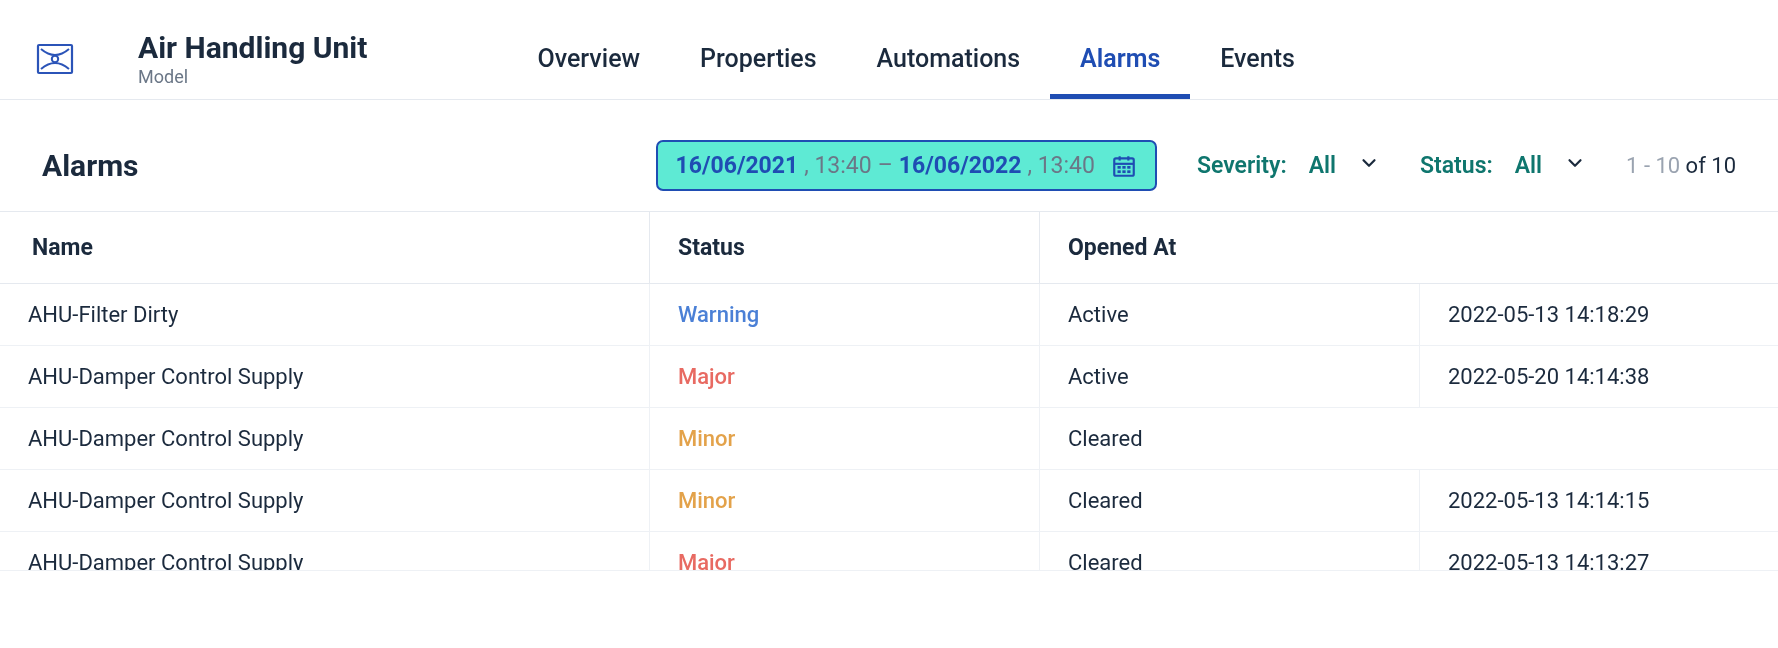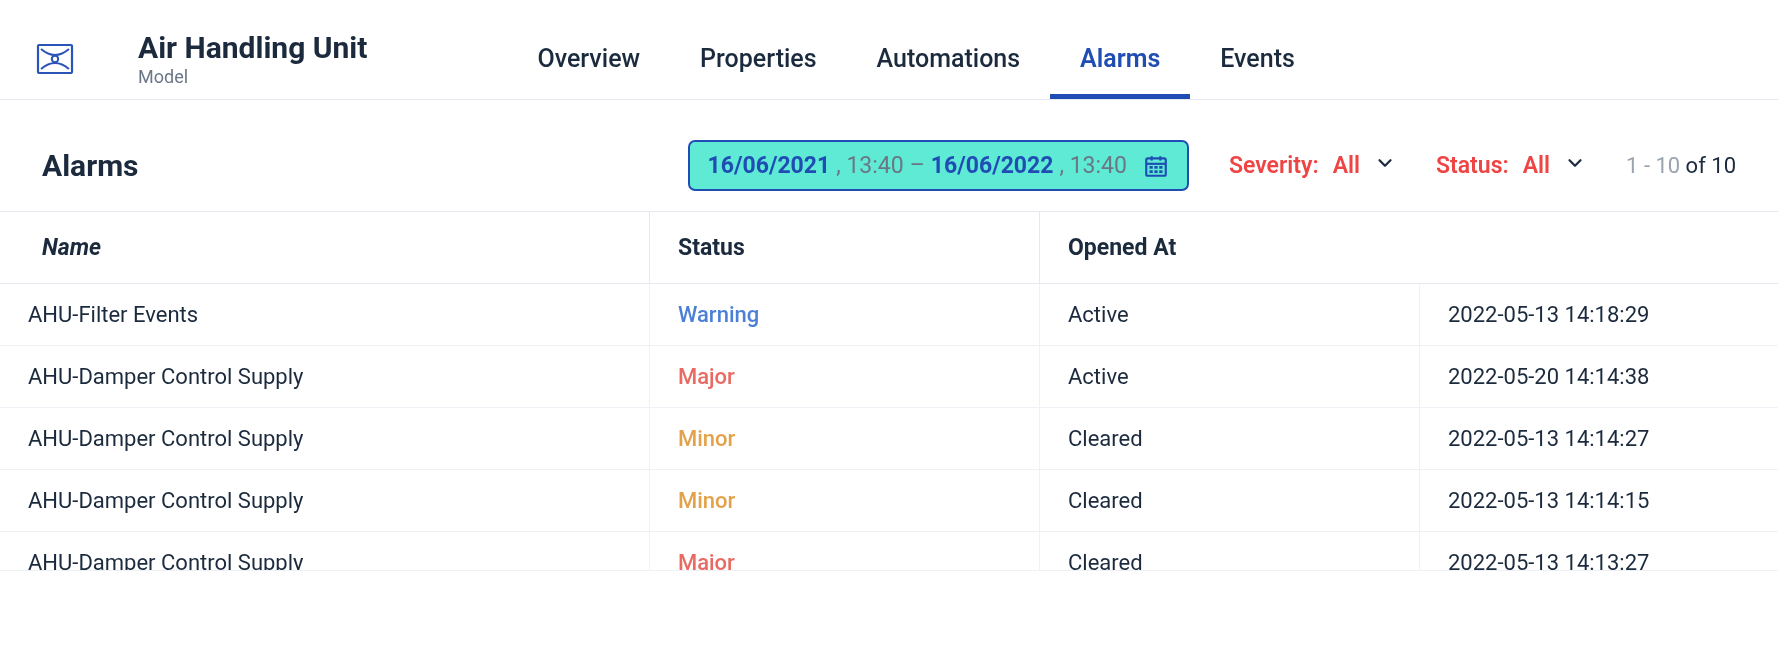--- a/index.html
+++ b/index.html
@@ -88,23 +88,23 @@
     gap: 6px;
   }
   .daterange .date-strong { color: #1f4db3; font-weight: 700; }
   .daterange .date-light  { color: #6b7787; }
   .daterange .cal-icon { margin-left: 10px; color: #1f4db3; display:flex; }
   .filter {
     display: flex;
     align-items: center;
     font-size: 23px;
     font-weight: 600;
-    color: #ef4444;
+    color: #0f766e;
     cursor: pointer;
-    gap: 14px;
+    gap: 22px;
   }
   .filter .chev { color:#1b2a3d; }
   .pager { font-size: 22px; font-weight:400; }
   .pager .pager-range { color: #9aa3b0; }
   .pager .pager-of { color: #1b2a3d; }
 
   
   .table { width: 100%; border-top: 1px solid #e5e9ef; }
   .thead, .trow {
     display: grid;
@@ -113,21 +113,21 @@
   .thead {
     border-bottom: 1px solid #e5e9ef;
   }
   .th {
     padding: 22px 28px;
     font-size: 23px;
     font-weight: 700;
     color: #1b2a3d;
     border-right: 1px solid #e5e9ef;
   }
-  .th:first-child { padding-left: 42px; font-style: italic; }
+  .th:first-child { padding-left: 32px; }
   .th:last-child { border-right: none; }
   .trow {
     border-bottom: 1px solid #eef1f5;
   }
   .td {
     padding: 18px 28px;
     font-size: 22px;
     color: #1b2a3d;
     border-right: 1px solid #eef1f5;
   }
@@ -215,36 +215,35 @@
 
 <div class="table">
   <div class="thead">
     <div class="th">Name</div>
     <div class="th">Status</div>
     <div class="th">Opened At</div>
   </div>
 
   <div id="tbody">
       <div class="trow">
-        <div class="td">AHU-Filter Events</div>
+        <div class="td">AHU-Filter Dirty</div>
         <div class="td sev-warning">Warning</div>
         <div class="td">Active</div>
         <div class="td">2022-05-13 14:18:29</div>
       </div>
       <div class="trow">
         <div class="td">AHU-Damper Control Supply</div>
         <div class="td sev-major">Major</div>
         <div class="td">Active</div>
         <div class="td">2022-05-20 14:14:38</div>
       </div>
       <div class="trow">
         <div class="td">AHU-Damper Control Supply</div>
         <div class="td sev-minor">Minor</div>
         <div class="td">Cleared</div>
-        <div class="td">2022-05-13 14:14:27</div>
       </div>
       <div class="trow">
         <div class="td">AHU-Damper Control Supply</div>
         <div class="td sev-minor">Minor</div>
         <div class="td">Cleared</div>
         <div class="td">2022-05-13 14:14:15</div>
       </div>
       <div class="trow cut">
         <div class="td">
           <span class="cut-wrap">AHU-Damper Control Supply</span>

